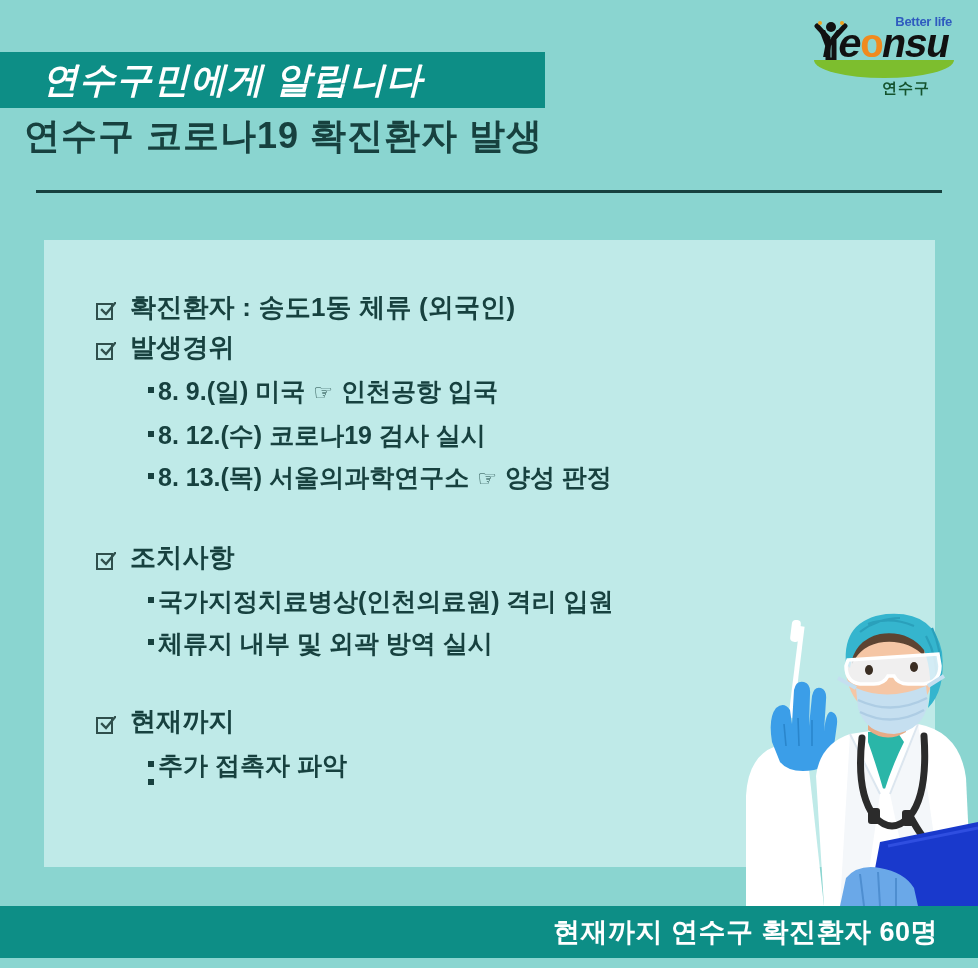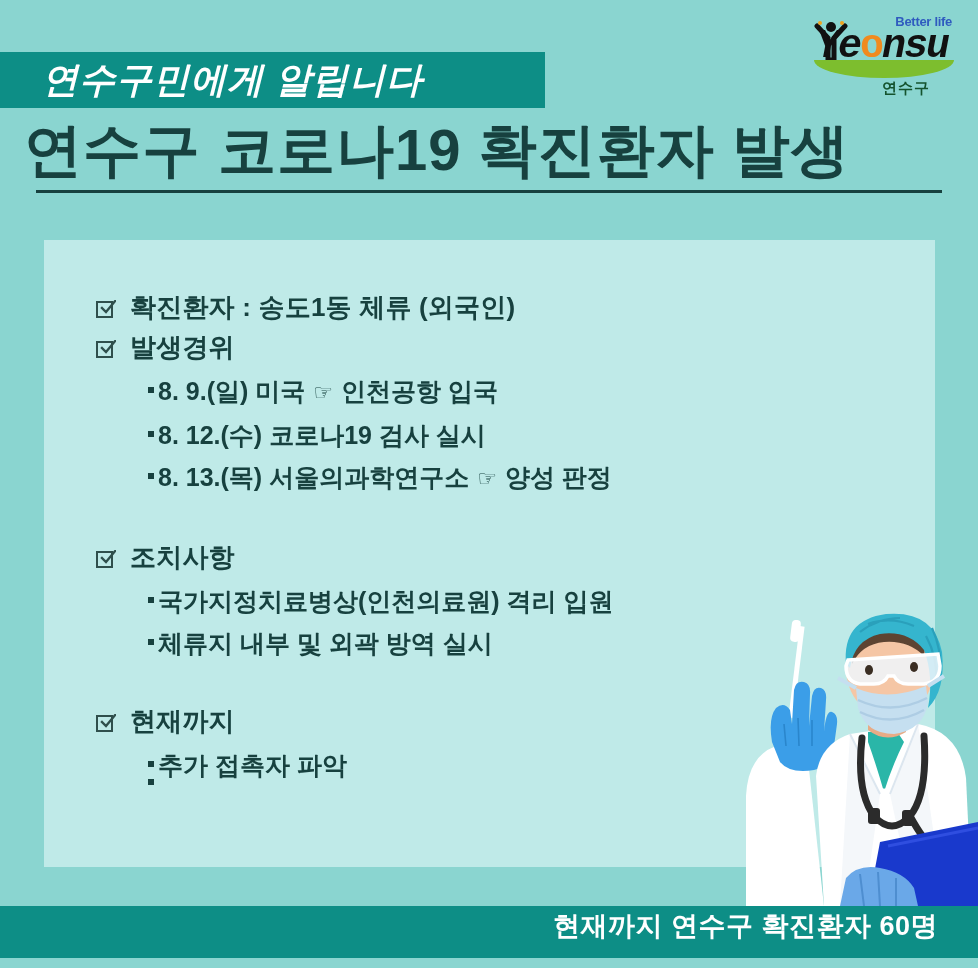--- a/index.html
+++ b/index.html
@@ -97,21 +97,21 @@
     font-weight: bold;
     color: #ffffff;
     letter-spacing: 1px;
     white-space: nowrap;
     font-style: italic;
   }
   .main-title {
     position: absolute;
     left: 24px;
     top: 112px;
-    font-size: 58px;
+    font-size: 36px;
     font-weight: bold;
     color: #17413f;
     letter-spacing: 1px;
     white-space: nowrap;
   }
   .rule {
     position: absolute;
     left: 36px;
     top: 190px;
     width: 906px;
@@ -142,21 +142,21 @@
   .content {
     position: absolute;
     left: 96px;
     top: 290px;
     width: 640px;
   }
   .block { margin-bottom: 6px; }
 
   .head-row {
     display: flex;
-    align-items: center;
+    align-items: flex-end;
     gap: 12px;
     margin-bottom: 6px;
   }
   .chk {
     flex: 0 0 auto;
     width: 22px;
     height: 24px;
     position: relative;
     margin-top: 6px;
   }
@@ -220,21 +220,21 @@
     position: absolute;
     left: 0;
     bottom: 10px;
     width: 978px;
     height: 52px;
     background: #0d8e86;
   }
   .footer-text {
     position: absolute;
     right: 40px;
-    bottom: 16px;
+    bottom: 10px;
     height: 52px;
     line-height: 52px;
     font-size: 27px;
     font-weight: bold;
     color: #ffffff;
     letter-spacing: 0.5px;
     white-space: nowrap;
   }
 
   

